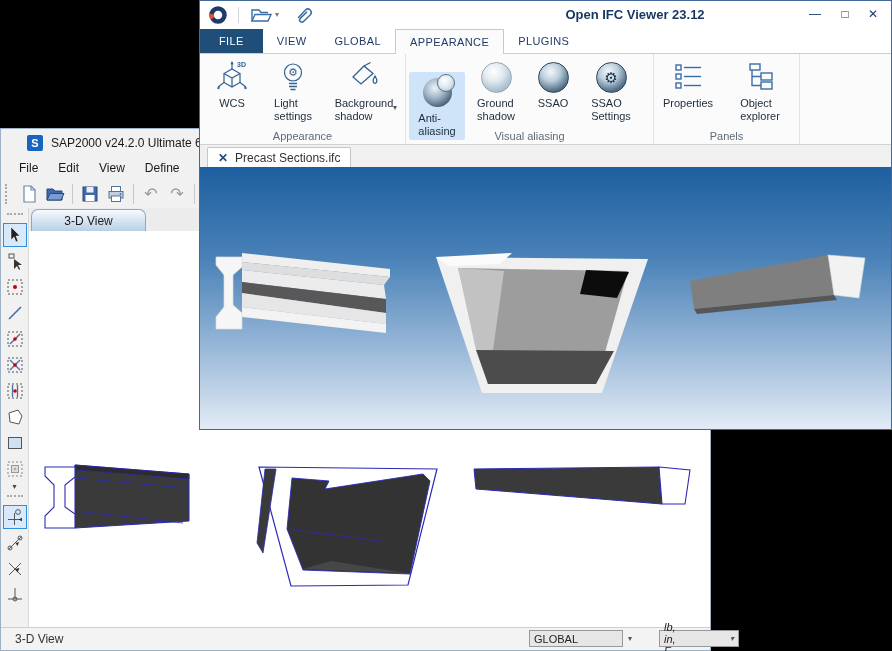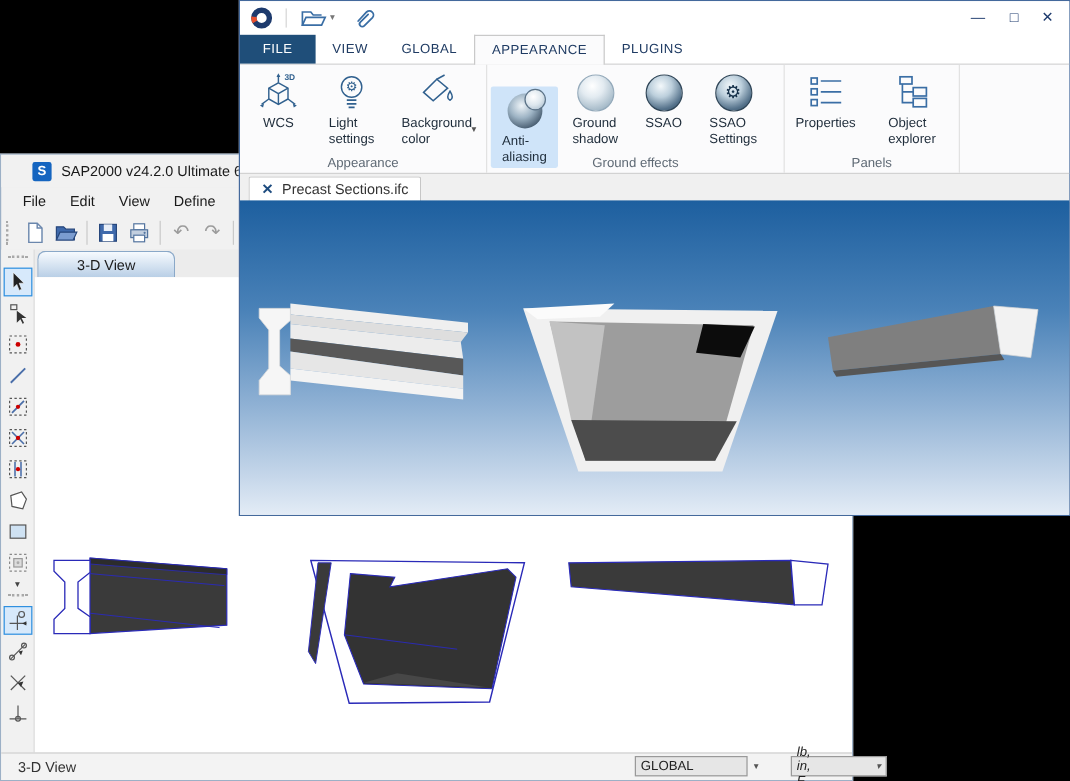--- a/index.html
+++ b/index.html
@@ -306,20 +306,21 @@
               <path d="M3,16 L6,9.5 L22,9.5 L19,16 Z"></path>
             </g>
           </svg>
         <span class="qcaret">▾</span>
       </div>
       <div class="qbtn" style="margin-left:8px;">
         <svg width="22" height="22" viewBox="0 0 22 22">
             <path d="M5.5,13.5 L12.5,6 a3.4,3.4 0 0 1 4.9,4.7 L10.5,17.5 a2.2,2.2 0 0 1 -3.2,-3.1 L13.8,8" fill="none" stroke="#3a6ea5" stroke-width="1.5" stroke-linecap="round"></path>
           </svg>
       </div>
+      <div class="ifc-title">Open IFC Viewer 23.12</div>
       <div class="ctrl" id="ctrl-min">—</div>
       <div class="ctrl" id="ctrl-max">□</div>
       <div class="ctrl" id="ctrl-close">✕</div>
     </div>
 
     <div class="ifc-tabrow">
       <div class="rtab file">FILE</div>
       <div class="rtab">VIEW</div>
       <div class="rtab">GLOBAL</div>
       <div class="rtab active">APPEARANCE</div>
@@ -363,21 +364,21 @@
           <div class="icon36">
             <svg width="36" height="34" viewBox="0 0 36 34">
               <g fill="none" stroke="#31618f" stroke-width="1.3">
                 <path d="M7,17 L18,6 L27,13.5 L15,24 Z"></path>
                 <path d="M18,6 L24.5,2.5"></path>
                 <path d="M29,16 C31.5,20 31.5,22.5 29,23.5 C26.5,22.5 26.5,20 29,16 Z"></path>
               </g>
             </svg>
           </div>
           <div class="lbl">Background
-color</div>
+shadow</div>
           <span class="icaret">▾</span>
         </div>
         <div class="glabel">Appearance</div>
       </div>
 
       <div class="rgroup" id="grp-visual">
         <div class="ritem selected" style="width:56px;margin-left:3px;">
           <div class="icon36">
               <div class="sphere sph-aa">
                 <div class="mini"></div>
@@ -401,21 +402,21 @@
         </div>
         <div class="ritem" style="width:64px;">
           <div class="icon36">
               <div class="sphere sph-ssao sph-gear">
                 <span class="g">⚙</span>
               </div>
             </div>
           <div class="lbl">SSAO
 Settings</div>
         </div>
-        <div class="glabel">Ground effects</div>
+        <div class="glabel">Visual aliasing</div>
       </div>
 
       <div class="rgroup" id="grp-panels">
         <div class="ritem" style="width:68px;">
           <div class="icon36">
             <svg width="32" height="30" viewBox="0 0 32 30">
               <g fill="none" stroke="#3a6ea5" stroke-width="1.4">
                 <rect x="4" y="3" width="5" height="5"></rect>
                   <line x1="12" y1="5.5" x2="29" y2="5.5"></line>
                 <rect x="4" y="12" width="5" height="5"></rect>

